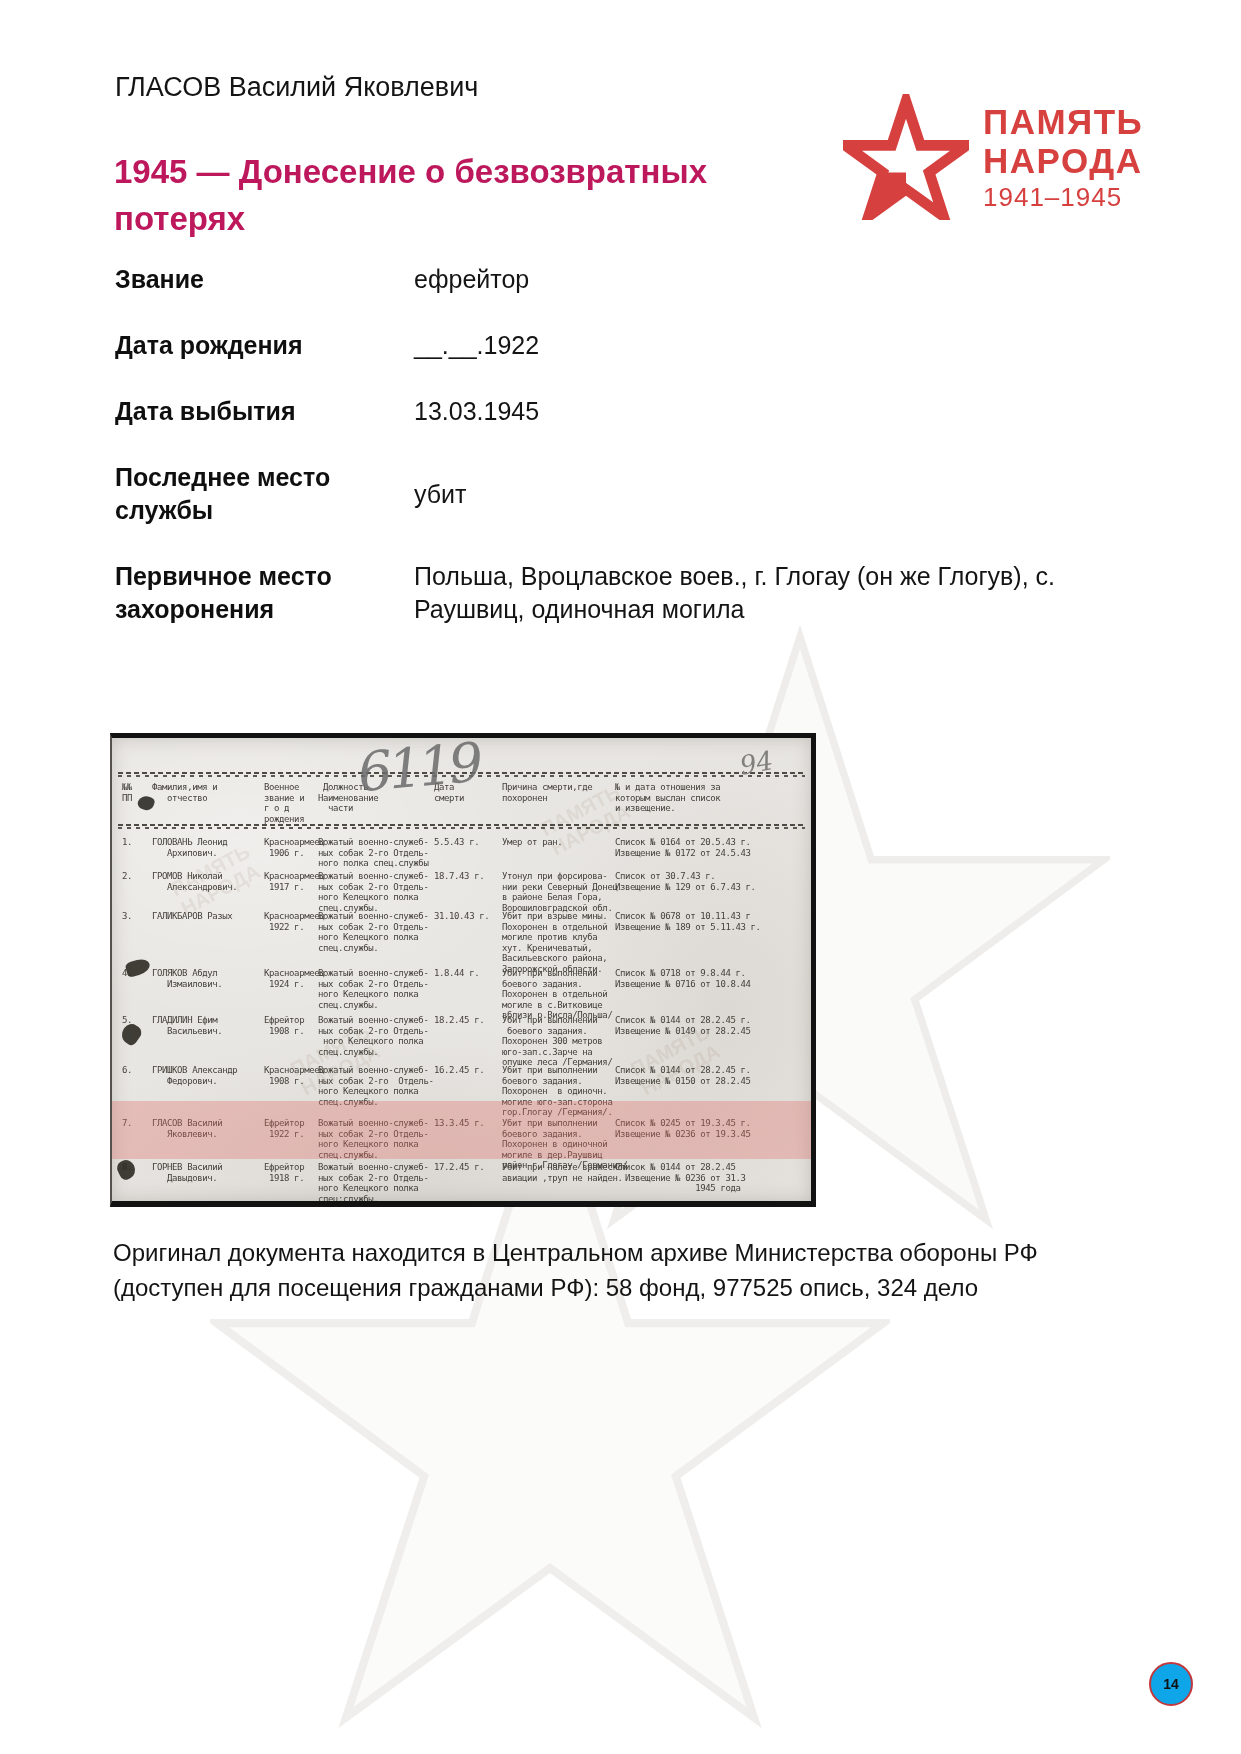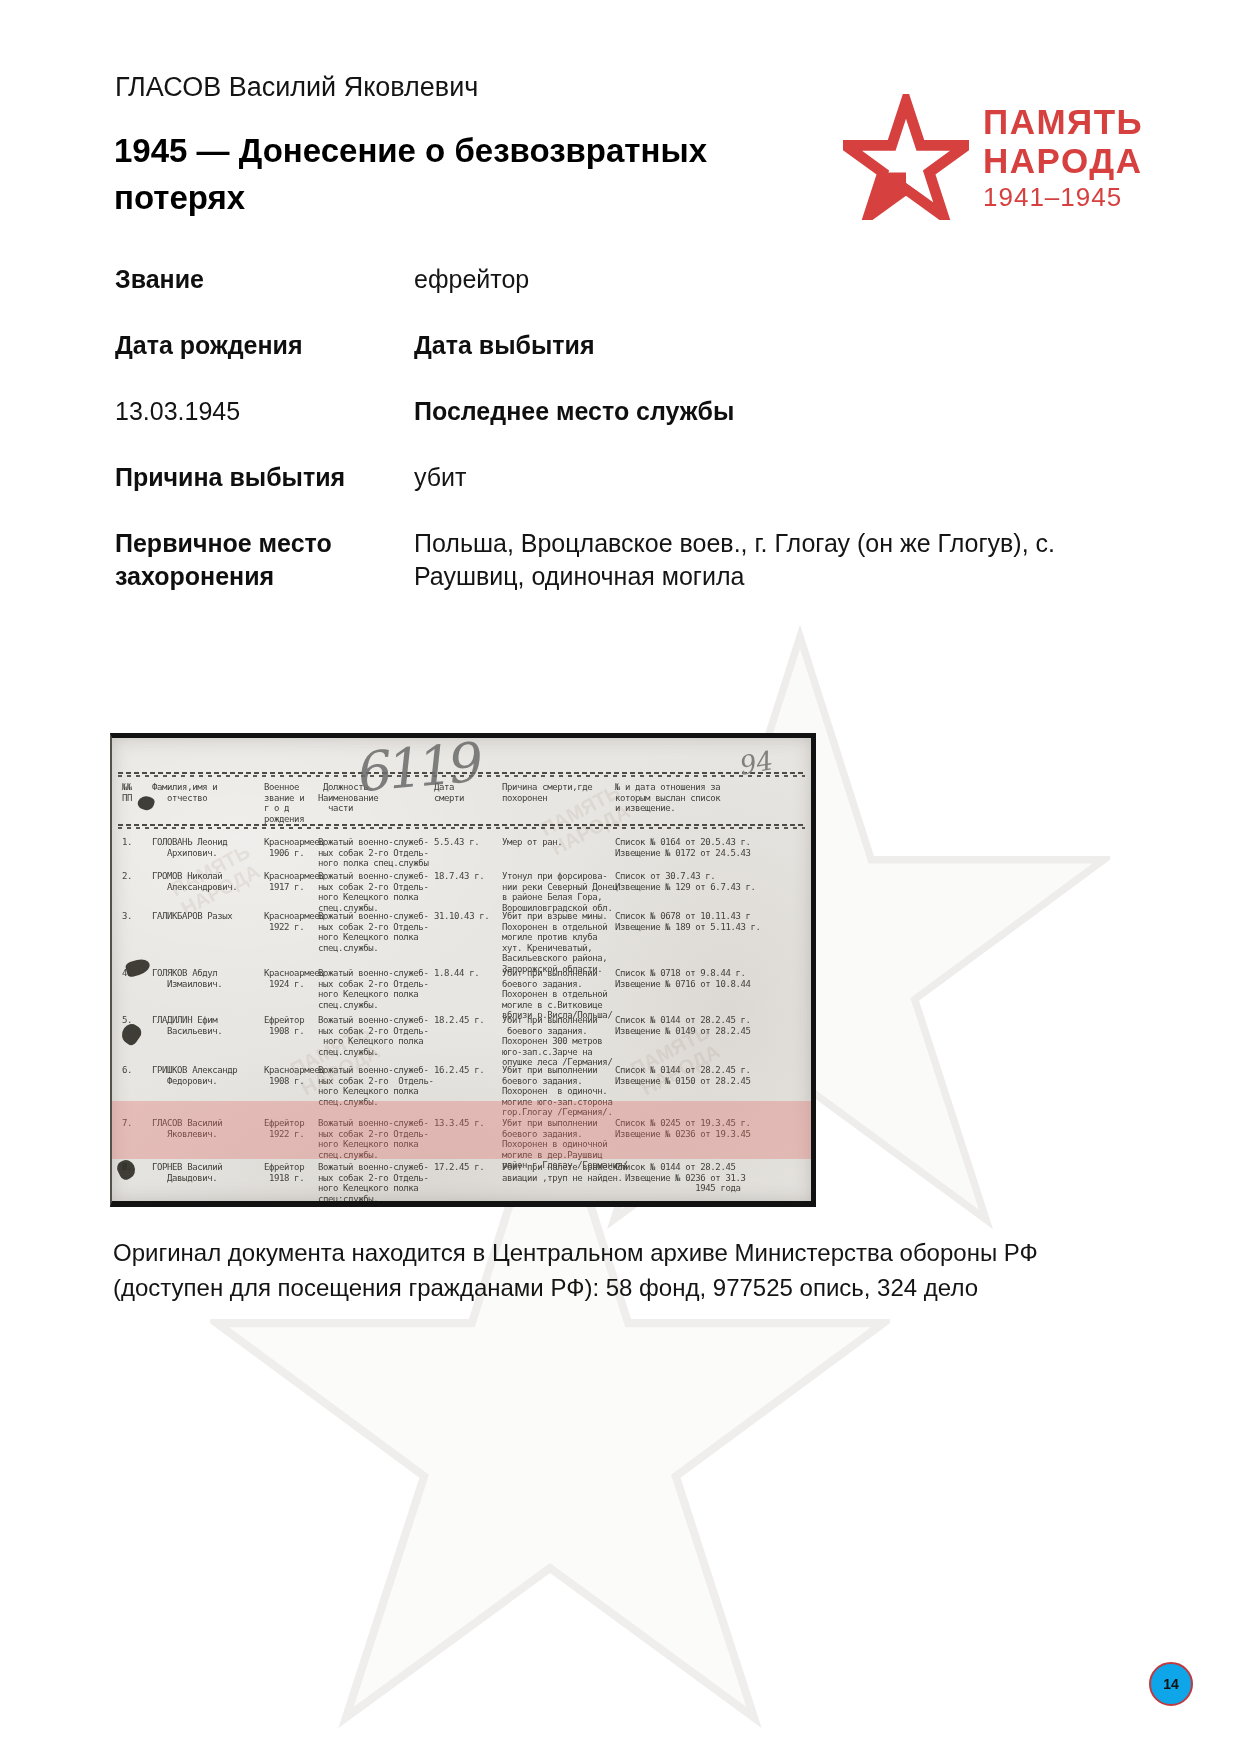--- a/index.html
+++ b/index.html
@@ -4,22 +4,22 @@
 <style>
   html,body{margin:0;padding:0;}
   body{
     width:1241px;height:1754px;position:relative;background:#ffffff;
     font-family:"Liberation Sans", sans-serif;color:#111;overflow:hidden;
   }
   
   .wm-star{position:absolute;z-index:0;}
   
   .person-name{position:absolute;left:115px;top:72px;font-size:27px;color:#141414;z-index:2;}
-  .doc-title{position:absolute;left:114px;top:128px;width:660px;font-size:33px;line-height:1.42;
-    font-weight:700;color:#000000;z-index:2;}
+  .doc-title{position:absolute;left:114px;top:149px;width:660px;font-size:33px;line-height:1.42;
+    font-weight:700;color:#be185d;z-index:2;}
   
   .logo{position:absolute;left:843px;top:92px;width:330px;height:130px;z-index:2;display:flex;align-items:center;}
   .logo-star{width:126px;height:126px;flex:0 0 auto;}
   .logo-text{margin-left:14px;line-height:1;}
   .logo-line{font-size:35px;font-weight:700;letter-spacing:1.5px;color:#d6403f;}
   .logo-line + .logo-line{margin-top:4px;}
   .logo-years{margin-top:6px;font-size:26px;font-weight:500;letter-spacing:1px;color:#d6403f;}
   
   .fields{position:absolute;left:115px;top:263px;width:920px;z-index:2;
     display:grid;grid-template-columns:266px 644px;row-gap:17px;column-gap:0;
@@ -107,24 +107,24 @@
     <div class="logo-line">ПАМЯТЬ</div>
     <div class="logo-line">НАРОДА</div>
     <div class="logo-years">1941–1945</div>
   </div>
 </div>
 
 <div class="fields">
     <div class="flabel">Звание</div>
     <div class="fvalue">ефрейтор</div>
     <div class="flabel">Дата рождения</div>
+    <div class="fvalue">__.__.1922</div>
     <div class="flabel">Дата выбытия</div>
     <div class="fvalue">13.03.1945</div>
     <div class="flabel">Последнее место службы</div>
-    <div class="flabel">Причина выбытия</div>
     <div class="fvalue">убит</div>
     <div class="flabel">Первичное место захоронения</div>
     <div class="fvalue">Польша, Вроцлавское воев., г. Глогау (он же Глогув), с. Раушвиц, одиночная могила</div>
   </div>
 
 <div class="scan">
   <div class="handwriting-top scan-text-hand">6119</div>
   <div class="handwriting-page">94</div>
 
   <div class="scan-wm" style="left:60px;top:120px;">ПАМЯТЬ

